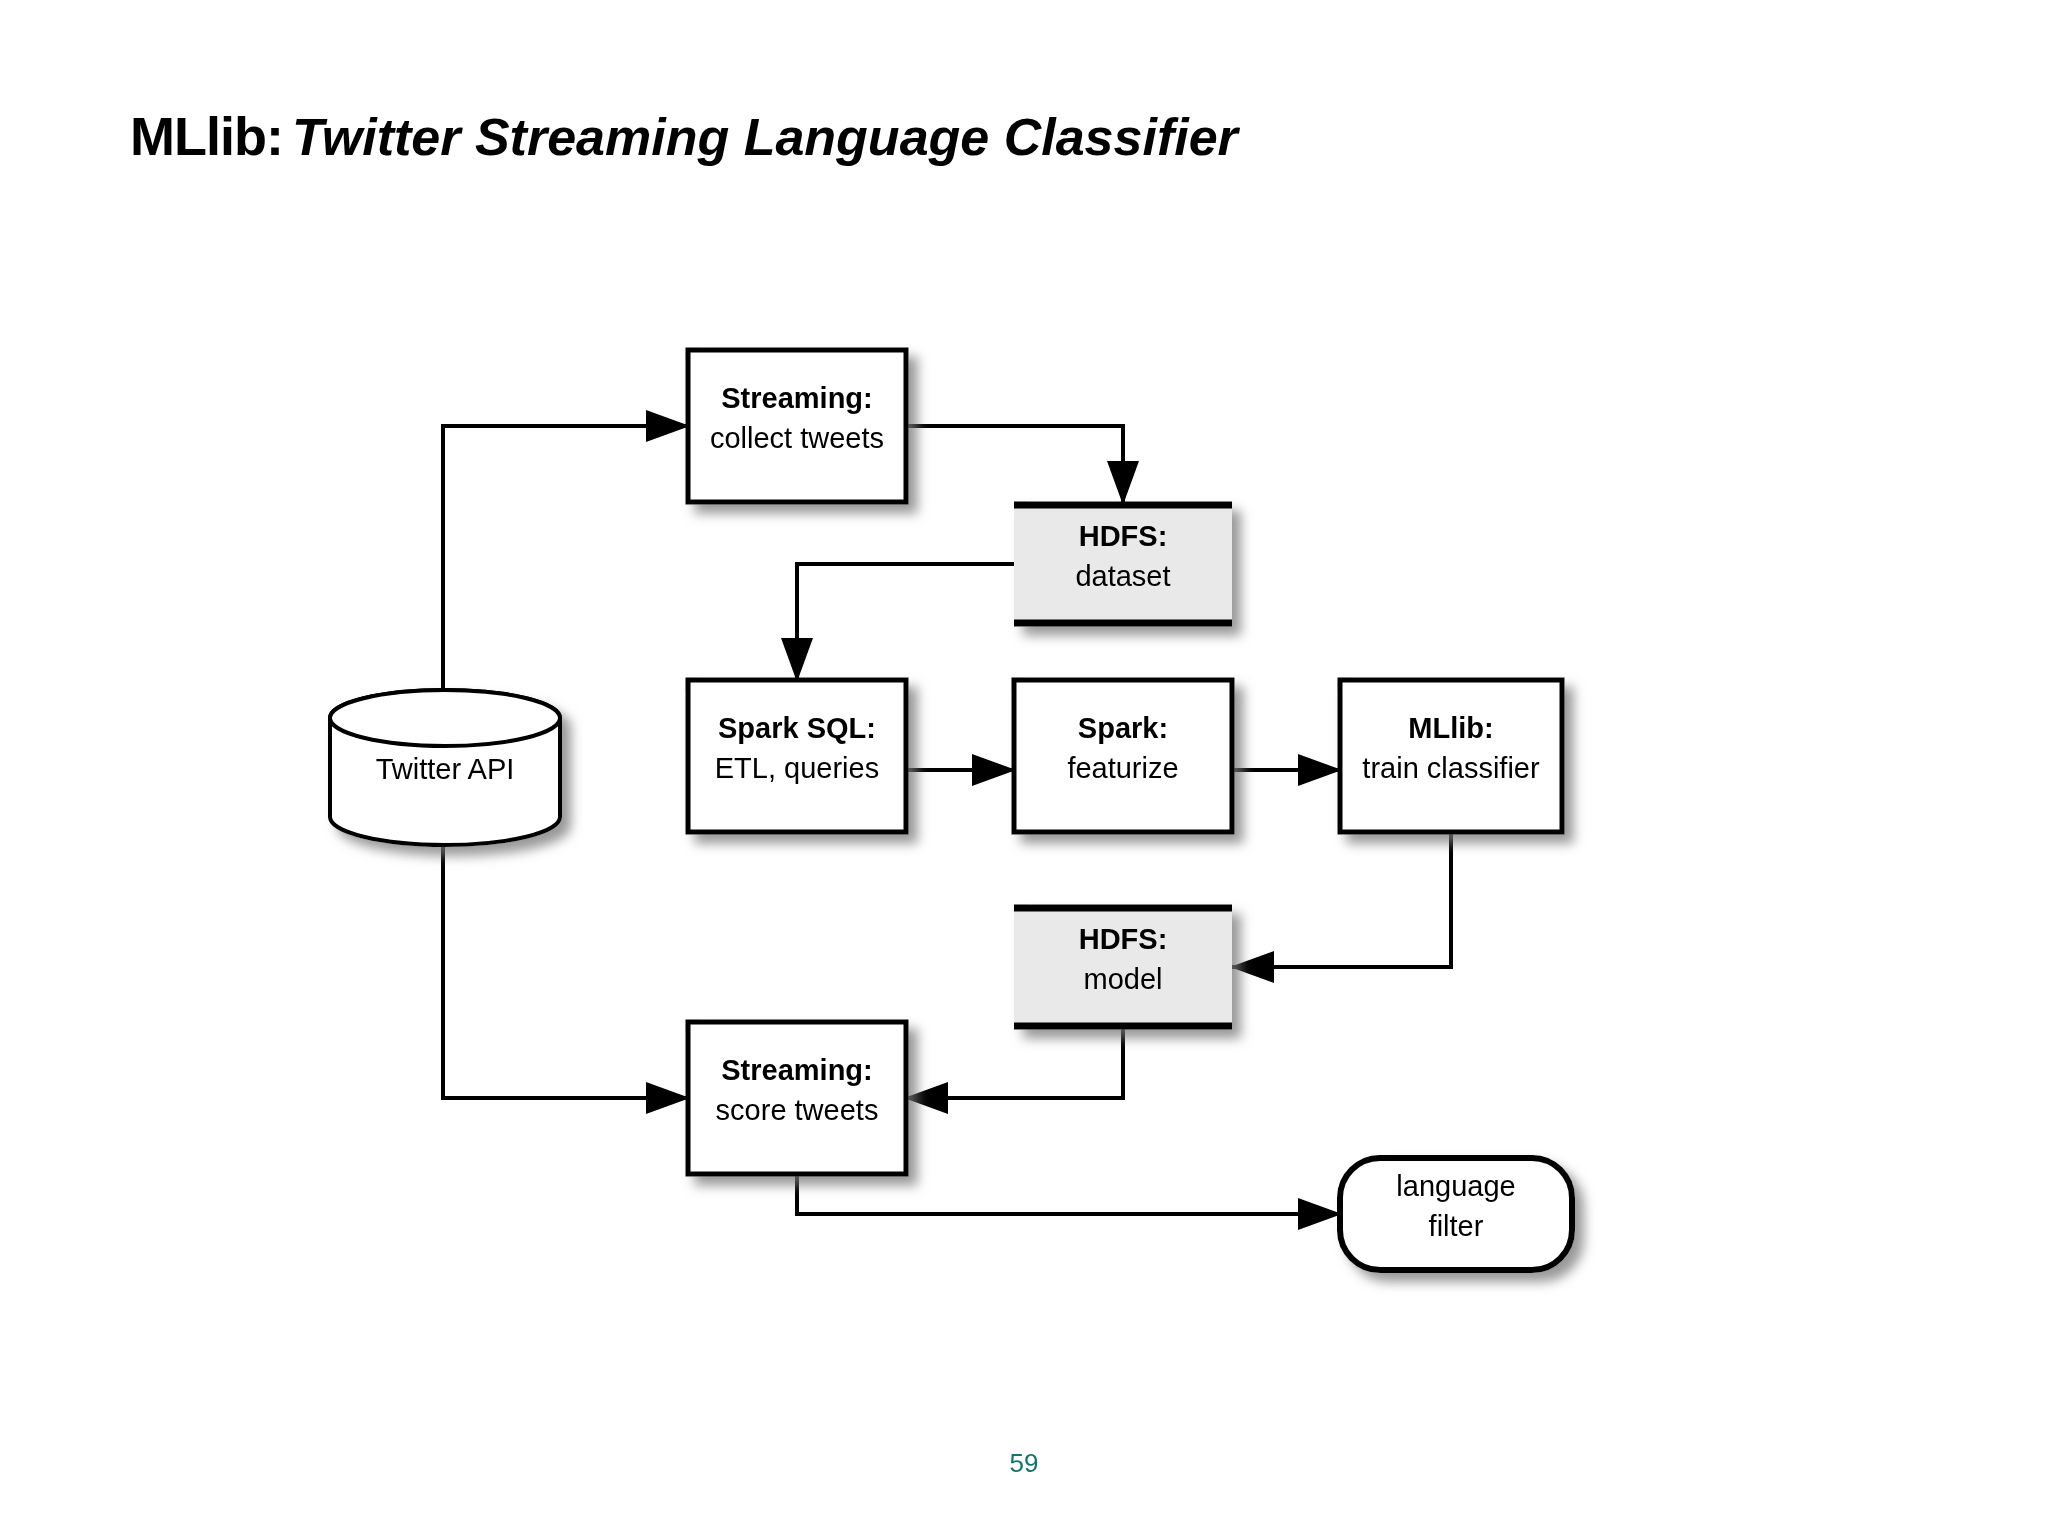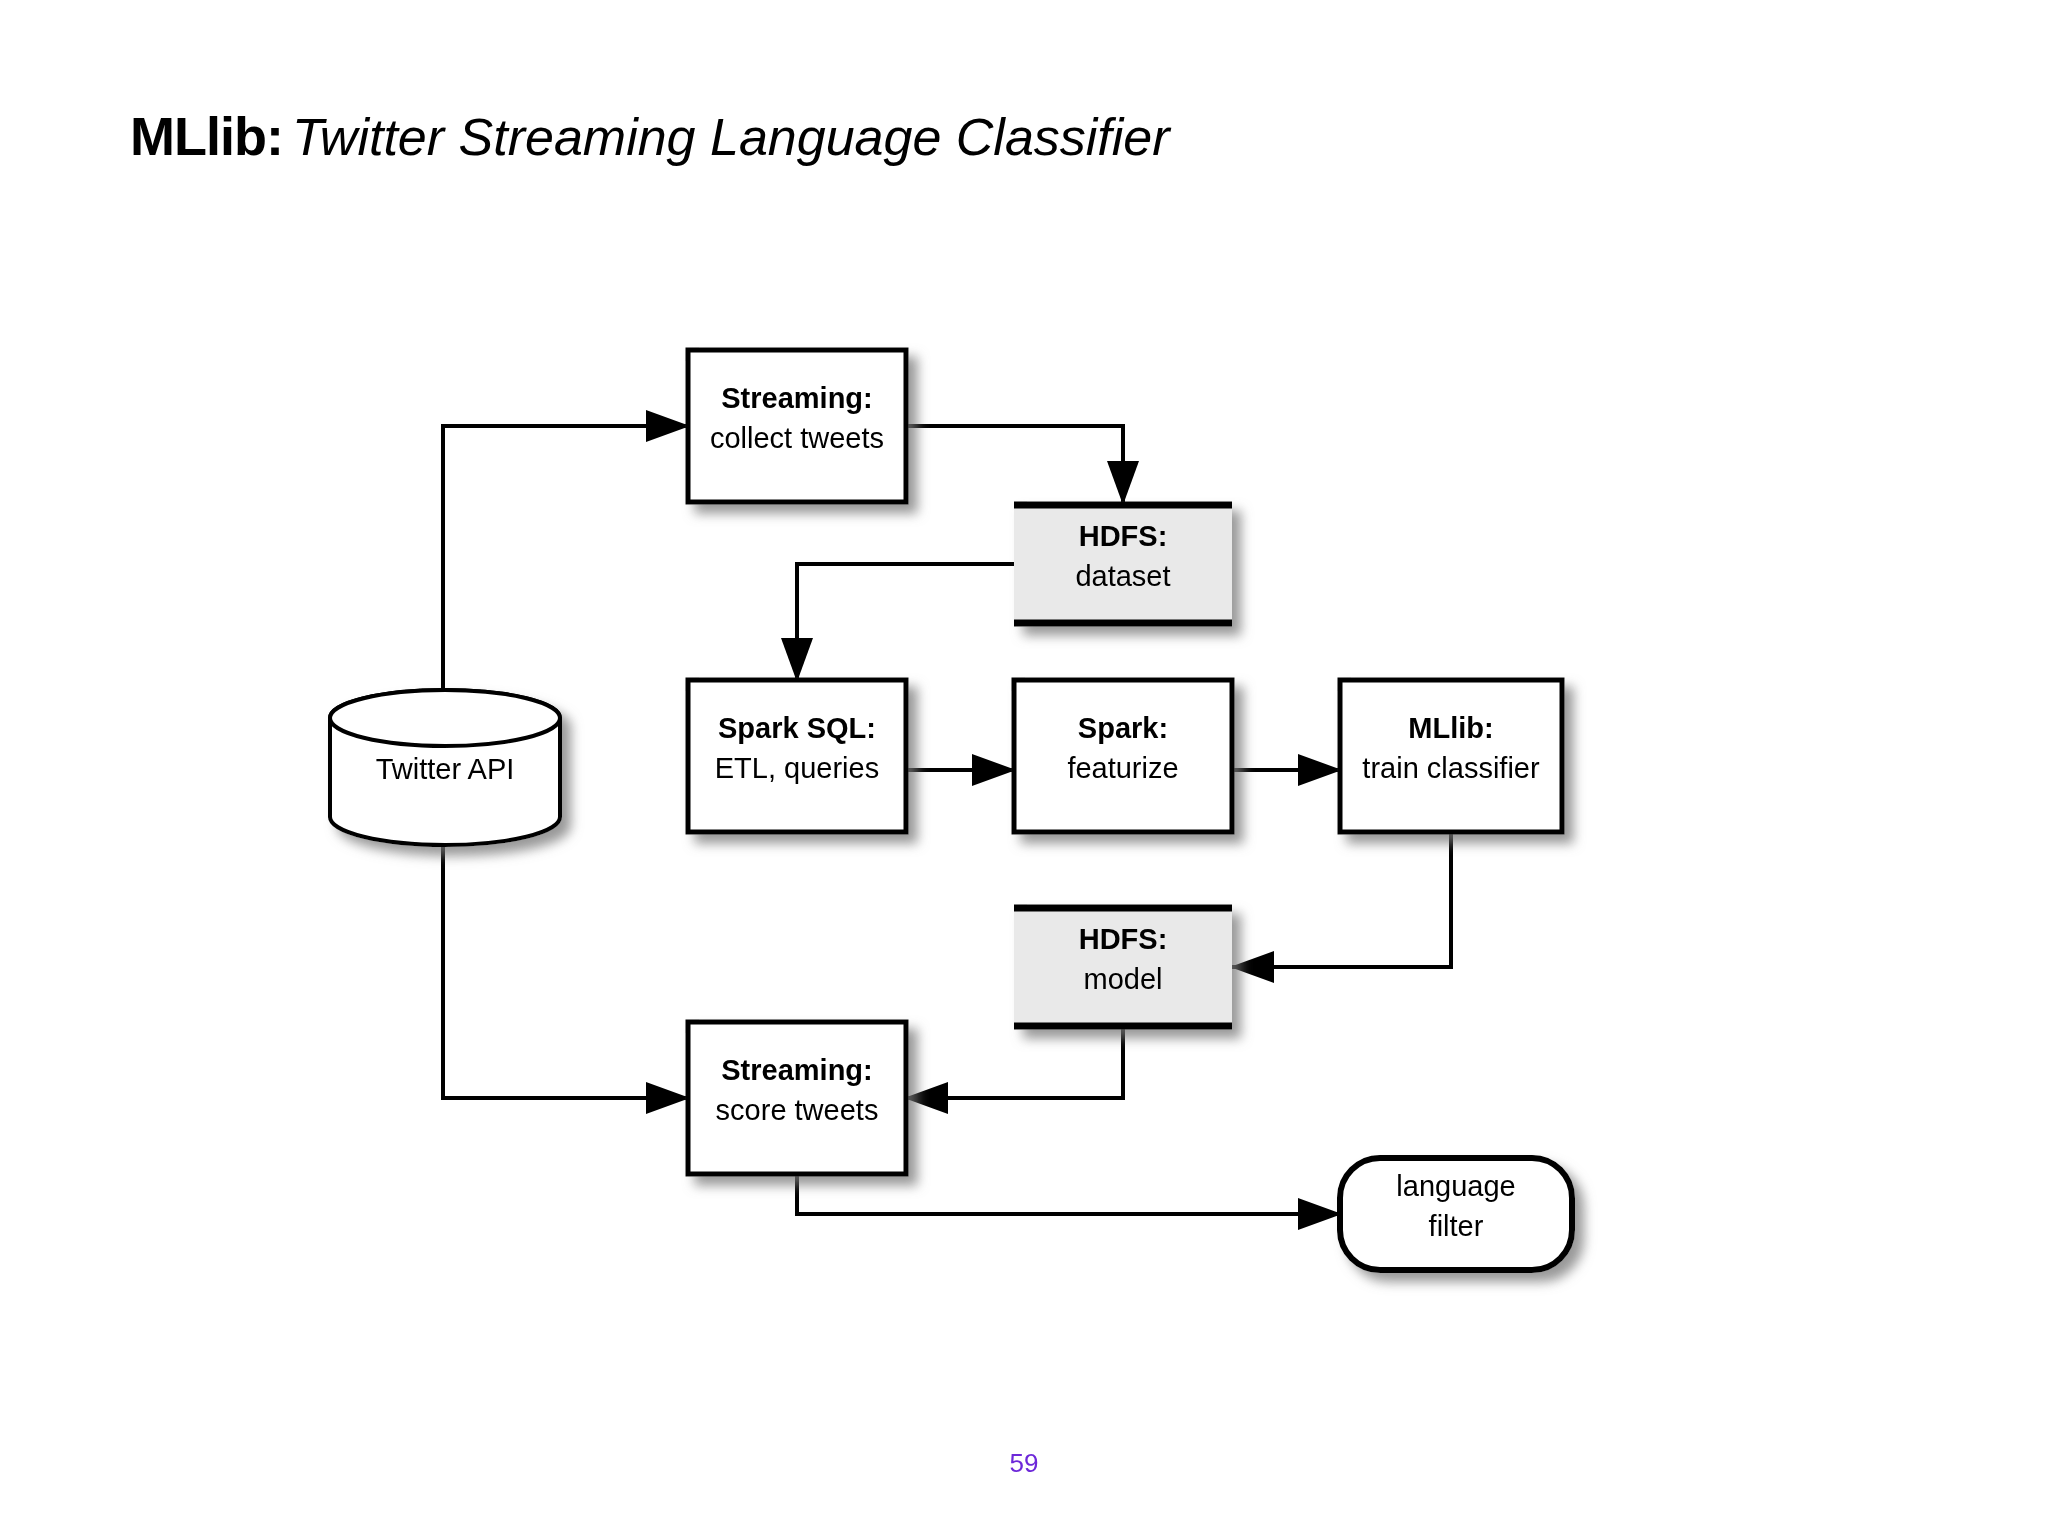--- a/index.html
+++ b/index.html
@@ -34,21 +34,21 @@
     letter-spacing: -0.5px;
   }
   .title-lead {
     font-weight: 700;
     font-style: normal;
     font-stretch: condensed;
     font-size: 54px;
     letter-spacing: -1px;
   }
   .title-rest {
-    font-weight: 400;
+    font-weight: 700;
     font-style: italic;
     font-size: 52px;
     letter-spacing: 0px;
     padding-left: 9px;
     margin-top: 20px;
   }
   
   #diagram {
     position: absolute;
     left: 0;
@@ -68,21 +68,21 @@
     font-weight: 400;
   }
   .page-number {
     position: absolute;
     left: 0;
     top: 1448px;
     width: 2048px;
     text-align: center;
     font-size: 26px;
     font-weight: 400;
-    color: #6d28d9;
+    color: #0f766e;
     font-family: "Liberation Sans", "DejaVu Sans", sans-serif;
   }
 </style>
 </head>
 <body>
 
 <div id="slide">
 
   <div class="slide-title">
     <span class="title-lead">MLlib:</span><span class="title-rest">Twitter Streaming Language Classifier</span>

